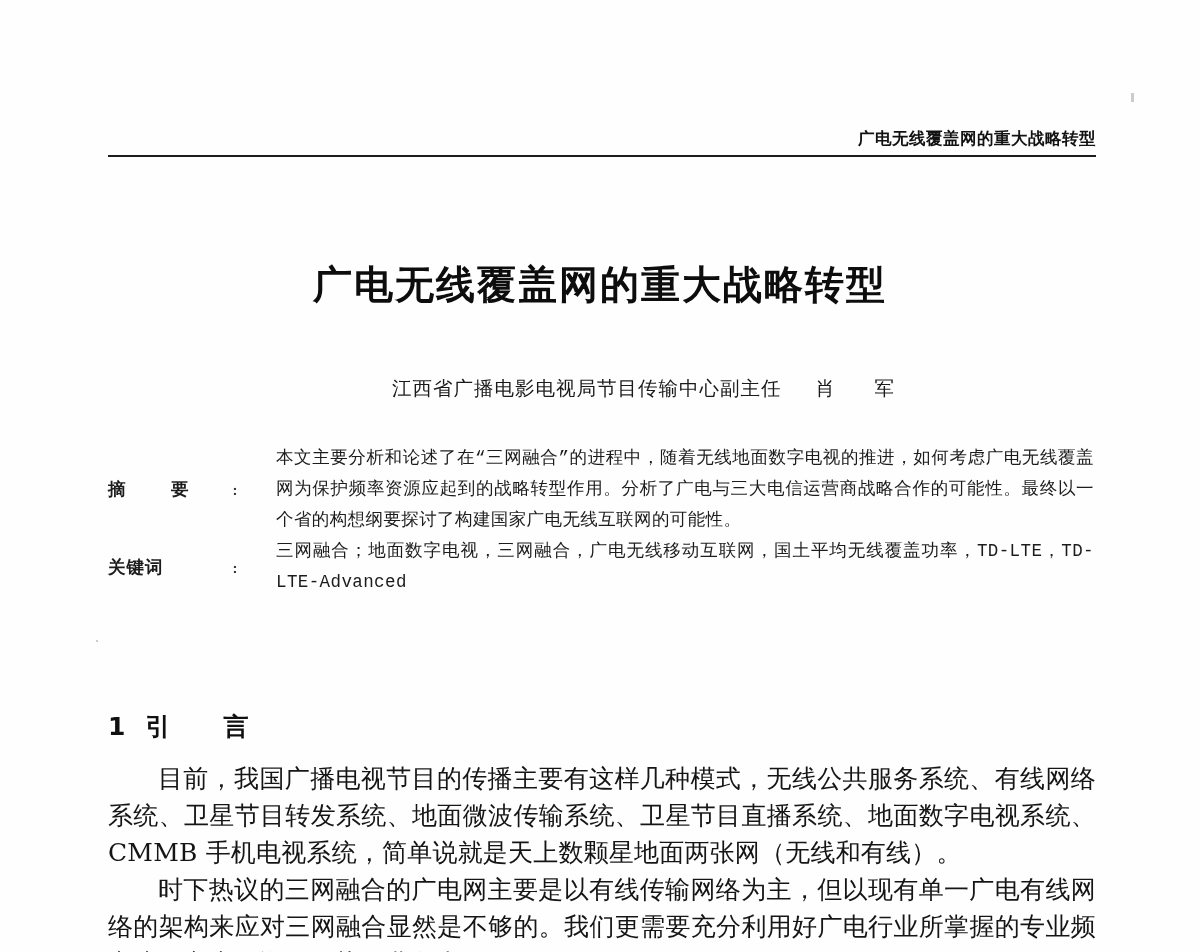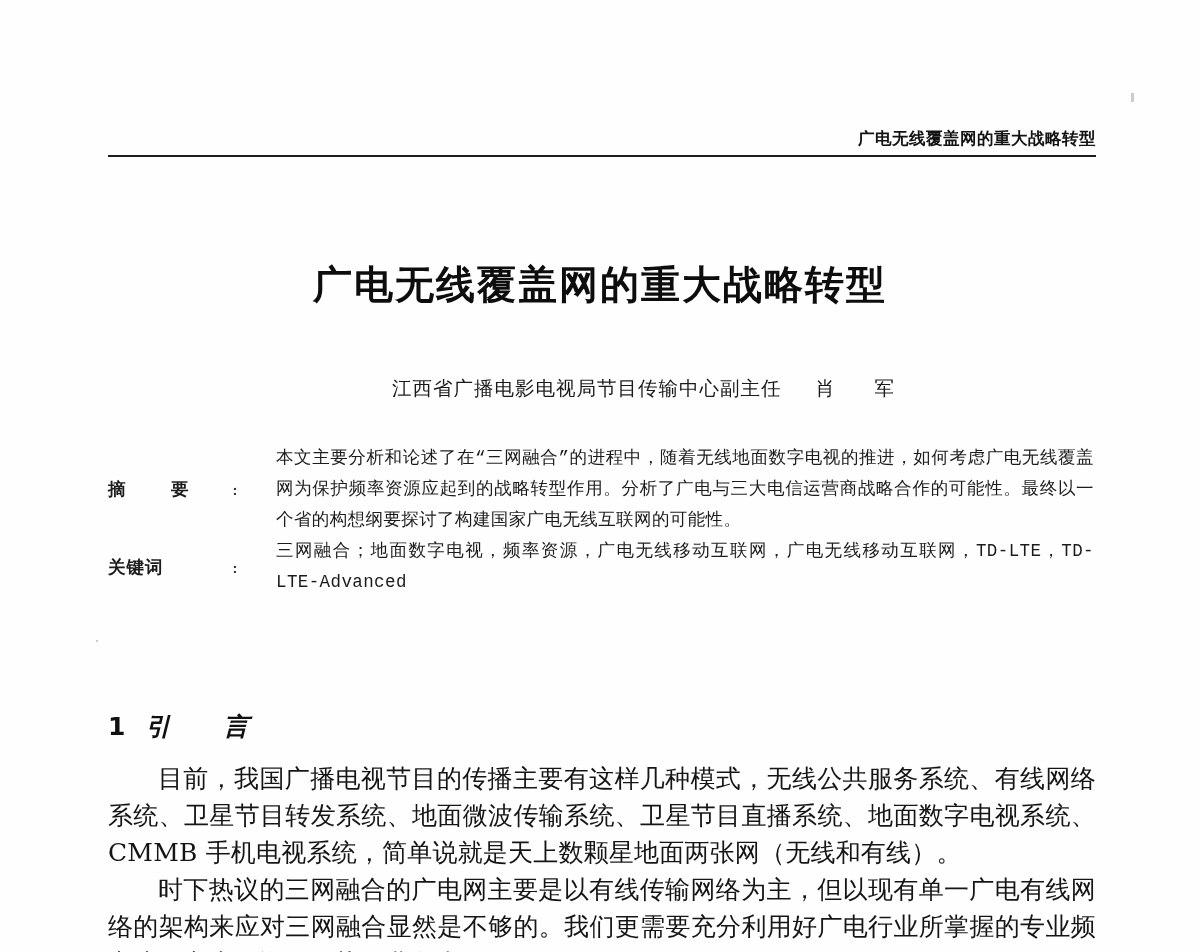--- a/index.html
+++ b/index.html
@@ -124,21 +124,20 @@
     font-size: 25px;
     font-weight: bold;
     letter-spacing: 2px;
     color: #101010;
   }
   .section-head .num {
     margin-right: 18px;
   }
   .section-head .nm {
     letter-spacing: 14px;
-    font-style: italic;
   }
 
   .body-text {
     position: absolute;
     top: 760px;
     left: 108px;
     width: 988px;
     font-size: 25px;
     line-height: 37px;
     color: #151515;
@@ -175,21 +174,21 @@
 
   <div class="abstract-block">
     <div class="ab-row">
       <div class="ab-label spread">摘　要</div>
       <div class="ab-colon">:</div>
       <div class="ab-body">本文主要分析和论述了在“三网融合”的进程中，随着无线地面数字电视的推进，如何考虑广电无线覆盖网为保护频率资源应起到的战略转型作用。分析了广电与三大电信运营商战略合作的可能性。最终以一个省的构想纲要探讨了构建国家广电无线互联网的可能性。</div>
     </div>
     <div class="ab-row kw-row">
       <div class="ab-label">关键词</div>
       <div class="ab-colon">:</div>
-      <div class="ab-body">三网融合；地面数字电视，频率资源，广电无线移动互联网，广电无线移动互联网，TD-LTE，TD-LTE-Advanced</div>
+      <div class="ab-body">三网融合；地面数字电视，三网融合，广电无线移动互联网，国土平均无线覆盖功率，TD-LTE，TD-LTE-Advanced</div>
     </div>
   </div>
 
   <div class="section-head">
     <span class="num">1</span><span class="nm">引　言</span>
   </div>
 
   <div class="body-text">
     <p>目前，我国广播电视节目的传播主要有这样几种模式，无线公共服务系统、有线网络系统、卫星节目转发系统、地面微波传输系统、卫星节目直播系统、地面数字电视系统、CMMB 手机电视系统，简单说就是天上数颗星地面两张网（无线和有线）。</p>
     <p>时下热议的三网融合的广电网主要是以有线传输网络为主，但以现有单一广电有线网络的架构来应对三网融合显然是不够的。我们更需要充分利用好广电行业所掌握的专业频率这一宝贵的资源优势，业务上</p>

